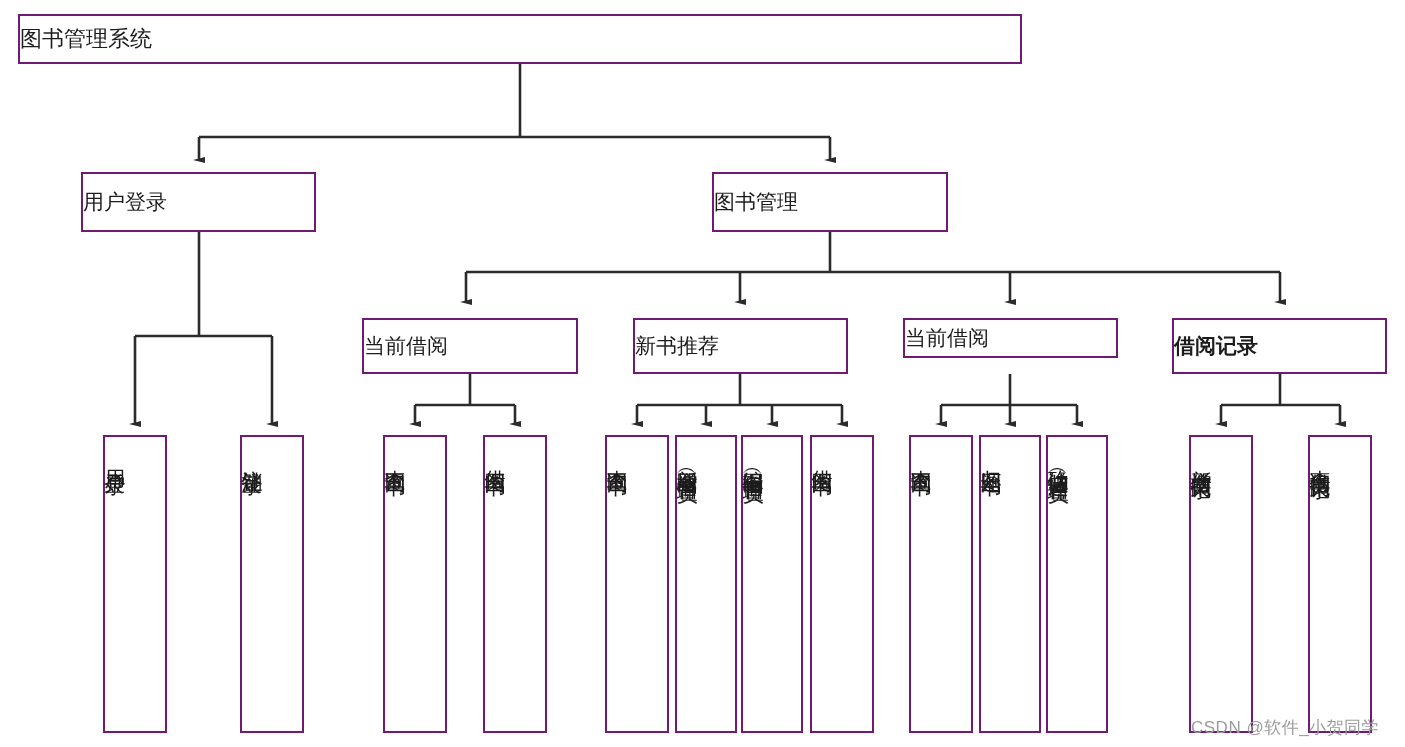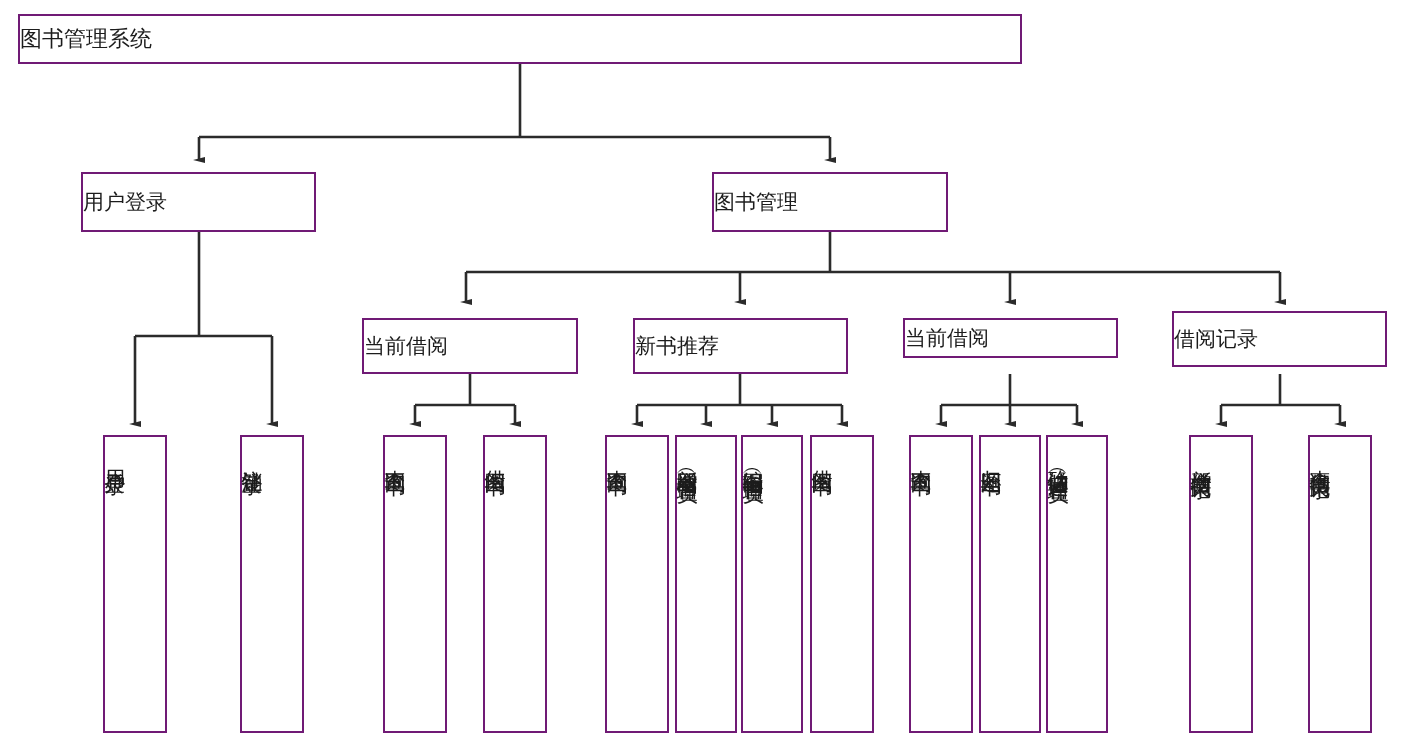--- a/index.html
+++ b/index.html
@@ -134,21 +134,21 @@
 
   <div class="node horiz" style="left:362px; top:318px; width:216px; height:56px;">
     <span class="label">当前借阅</span>
   </div>
   <div class="node horiz" style="left:633px; top:318px; width:215px; height:56px;">
     <span class="label">新书推荐</span>
   </div>
   <div class="node horiz" style="left:903px; top:318px; width:215px; height:40px;">
     <span class="label">当前借阅</span>
   </div>
-  <div class="node horiz" style="left:1172px; top:311px; width:215px; height:56px;">
+  <div class="node horiz" style="left:1172px; top:318px; width:215px; height:56px;font-weight:bold;">
     <span class="label">借阅记录</span>
   </div>
 
   <div class="node vert" style="left:103px; top:435px; width:64px; height:298px;">
     <span class="label">用户登录</span>
   </div>
   <div class="node vert" style="left:240px; top:435px; width:64px; height:298px;">
     <span class="label">注销登录</span>
   </div>
 
@@ -182,14 +182,15 @@
     <span class="label">确认归还（管理员）</span>
   </div>
 
   <div class="node vert" style="left:1189px; top:435px; width:64px; height:298px;">
     <span class="label">新增借阅记录</span>
   </div>
   <div class="node vert" style="left:1308px; top:435px; width:64px; height:298px;">
     <span class="label">查询借阅记录</span>
   </div>
 
+  <div class="watermark" style="left:1191px; top:716px;">CSDN @软件_小贺同学</div>
 
 </div>
 
 </body></html>

